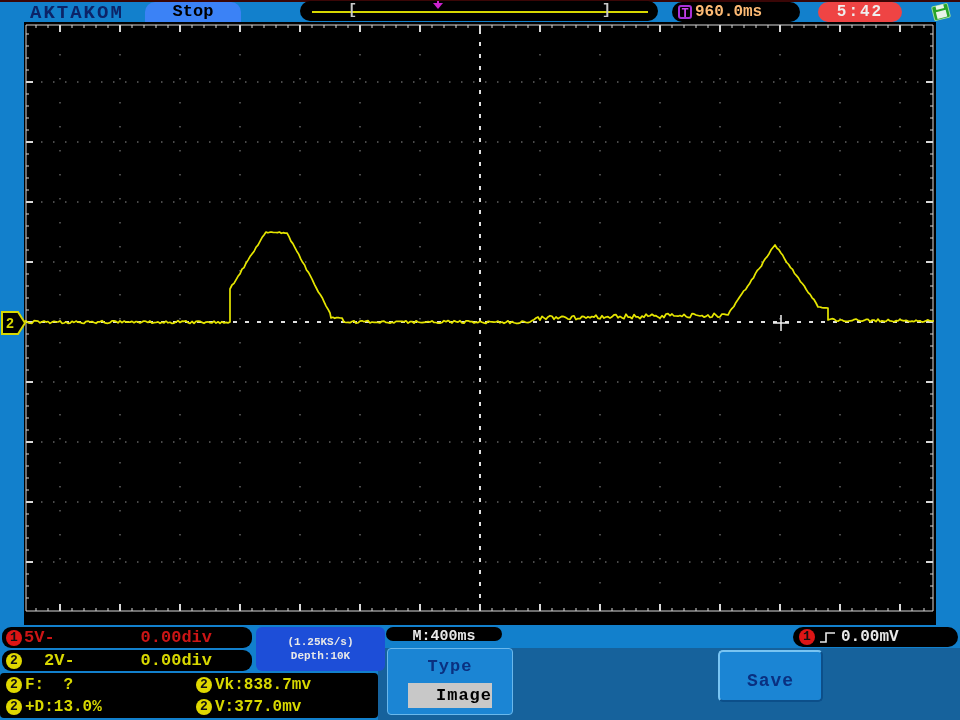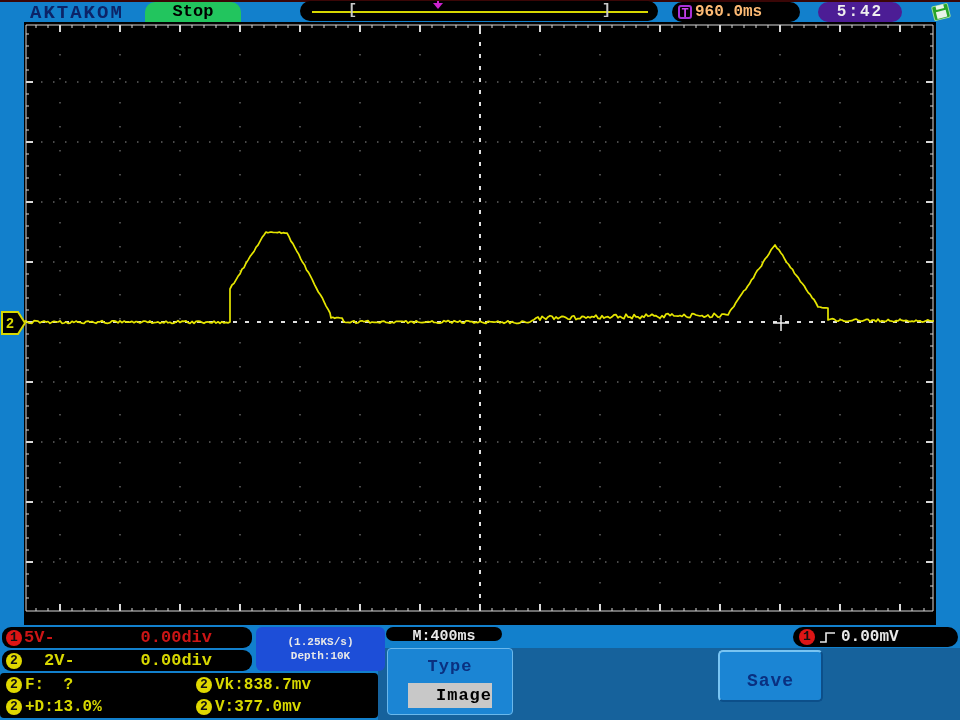--- a/index.html
+++ b/index.html
@@ -6,36 +6,36 @@
   body{
     width:960px;height:720px;position:relative;overflow:hidden;
     background:#1280cc;
     font-family:"Liberation Mono","DejaVu Sans Mono",monospace;
     -webkit-font-smoothing:none;
   }
   .abs{position:absolute;}
   
   #topline{left:0;top:0;width:960px;height:2px;background:#3a0606;}
   #brand{left:30px;top:2px;font-size:19px;font-weight:bold;letter-spacing:2px;color:#0c2468;}
-  #stop-pill{left:145px;top:2px;width:96px;height:36px;border-radius:10px;background:#22c55e;
+  #stop-pill{left:145px;top:2px;width:96px;height:36px;border-radius:10px;background:#3b82f6;
     color:#000;font-size:17px;font-weight:bold;text-align:center;line-height:20px;}
   #record-bar{left:300px;top:1px;width:358px;height:20px;border-radius:10px;background:#000;}
   #record-line{left:12px;top:10px;width:336px;height:2px;background:#d8d800;}
   .bracket{top:0px;color:#c8c8c8;font-size:15px;font-weight:bold;line-height:20px;}
   #lbracket{left:48px;}
   #rbracket{left:302px;}
   #rec-trig{left:133px;top:2px;width:0;height:0;border-left:5px solid transparent;
     border-right:5px solid transparent;border-top:6px solid #cc22cc;}
   #rec-trig-stem{left:137px;top:0px;width:2px;height:3px;background:#cc22cc;}
   #tpos-pill{left:672px;top:2px;width:128px;height:20px;border-radius:10px;background:#000;
     display:flex;align-items:center;gap:3px;padding:0 6px;box-sizing:border-box;}
   .ticon{width:14px;height:14px;border:2px solid #a830d8;border-radius:3px;background:#000;
     color:#cc44ee;font-size:12px;font-weight:bold;text-align:center;line-height:14px;box-sizing:border-box;flex:none;}
   #tpos-pill .val{color:#fdba74;font-size:16px;font-weight:bold;}
-  #clock-pill{left:818px;top:2px;width:84px;height:20px;border-radius:10px;background:#4c1d95;
+  #clock-pill{left:818px;top:2px;width:84px;height:20px;border-radius:10px;background:#ef4444;
     color:#eee;font-size:16px;font-weight:bold;text-align:center;line-height:20px;letter-spacing:2px;}
   #save-icon{left:928px;top:2px;width:26px;height:19px;}
   
   #display{left:24px;top:22px;width:912px;height:603px;background:#000;}
   #ch2-marker{left:1px;top:310px;width:26px;height:26px;}
   
   #dark-strip{left:378px;top:648px;width:582px;height:72px;background:#16629c;}
   .blackpill{background:#000;border-radius:9px;box-sizing:border-box;display:flex;align-items:center;}
   #ch1-pill{left:2px;top:627px;width:250px;height:21px;padding:0 40px 0 4px;justify-content:space-between;}
   #ch2-pill{left:2px;top:650px;width:250px;height:21px;padding:0 40px 0 4px;justify-content:space-between;}

